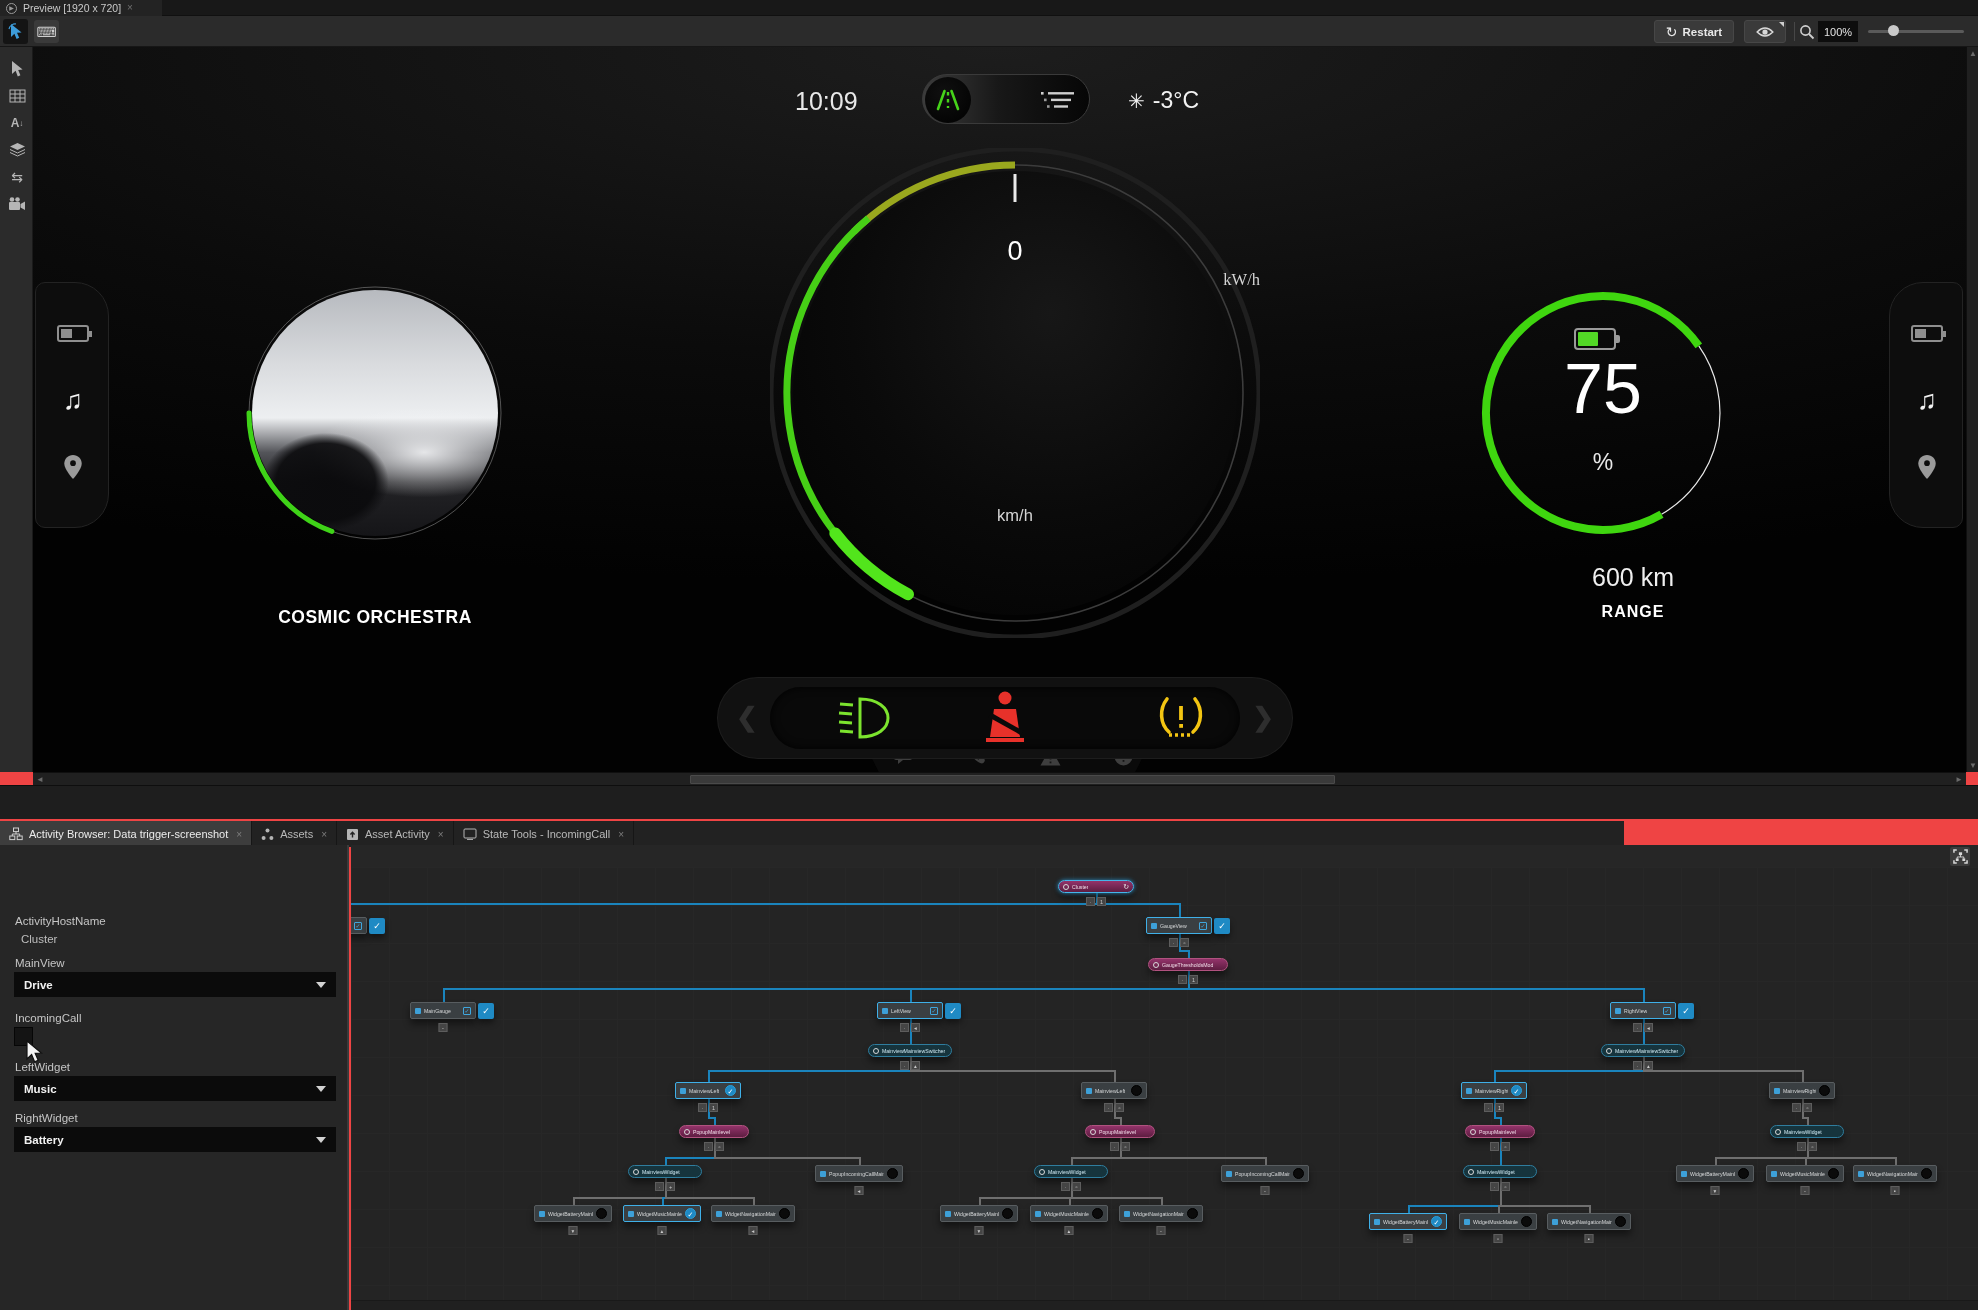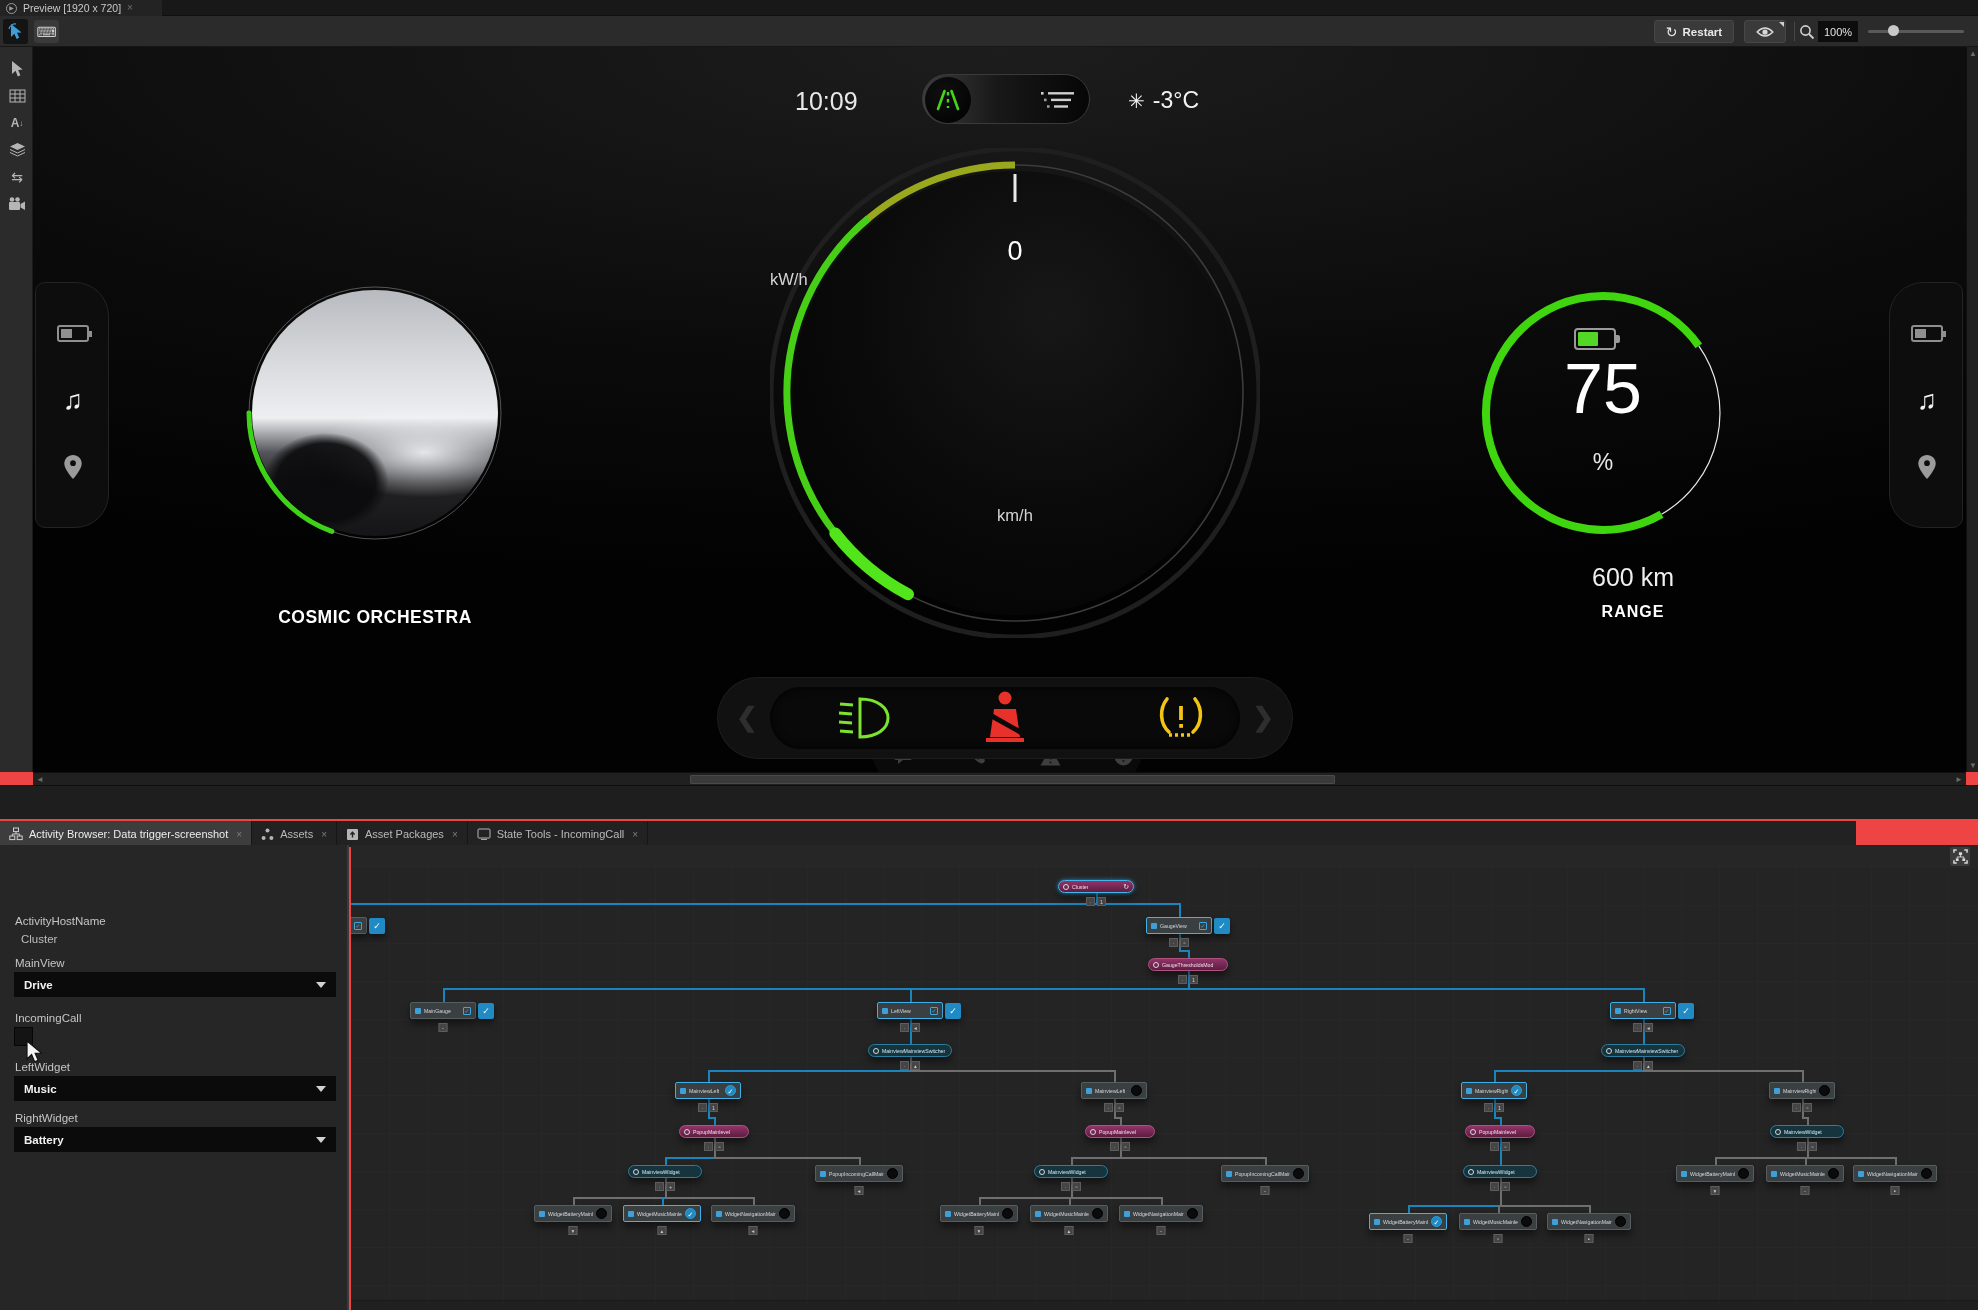--- a/index.html
+++ b/index.html
@@ -39,21 +39,21 @@
   #cl-time { left:762px; top:40px; width:110px; color:#e8e8e8; font-size:25px; font-weight:300; }
   #cl-toggle { left:889px; top:27px; width:168px; height:50px; border-radius:26px;
     background:linear-gradient(90deg,#3c3c3c 0%, #181818 45%, #060606 100%); border:1px solid #3a3a3a; }
   #cl-toggle-knob { left:2px; top:2px; width:46px; height:46px; border-radius:50%; background:radial-gradient(circle at 40% 35%, #101010, #000); display:flex; align-items:center; justify-content:center; }
   #cl-toggle-list { left:118px; top:14px; }
   #cl-temp { left:1095px; top:40px; color:#f2f2f2; font-size:23px; font-weight:300; display:flex; gap:8px; align-items:center; }
   #cl-temp .flake { font-size:20px; }
 
   #gauge-box { left:737px; top:101px; width:490px; height:490px; }
   #gauge-power-v { left:0; top:88px; width:490px; text-align:center; color:#fff; font-size:27px; font-weight:100; }
-  #gauge-power-u { left:0; top:122px; width:490px; text-align:left; color:#d4d4d4; font-size:16.5px; font-weight:300; }
+  #gauge-power-u { left:0; top:122px; width:490px; text-align:right; color:#d4d4d4; font-size:16.5px; font-weight:300;font-family:Liberation Serif, serif; }
   #gauge-speed-v { left:0; top:182px; width:490px; text-align:center; color:#fff; font-size:100px; font-weight:100; letter-spacing:2px; }
   #gauge-speed-u { left:0; top:358px; width:490px; text-align:center; color:#d4d4d4; font-size:16.5px; font-weight:300; }
 
   
   #album { left:219px; top:243px; width:246px; height:246px; border-radius:50%;
     background:
       radial-gradient(90px 70px at 30% 78%, rgba(10,10,12,.95) 0%, rgba(10,10,12,.9) 55%, rgba(10,10,12,0) 70%),
       radial-gradient(150px 60px at 70% 66%, rgba(245,246,248,.9) 0%, rgba(245,246,248,0) 75%),
       linear-gradient(180deg, #b7babf 0%, #d9dbde 30%, #edeff1 52%, #54555a 66%, #232326 78%, #151518 100%);
   }
@@ -90,21 +90,21 @@
   #tray-icons { left:860px; top:700px; width:240px; display:flex; justify-content:space-between; }
 
   
   #pv-hscroll { left:33px; top:772px; width:1933px; height:13px; background:#202020; border-top:1px solid #0f0f0f; }
   #pv-hthumb { left:657px; top:2px; width:645px; height:9px; background:#3a3a3a; border:1px solid #4a4a4a; border-radius:1px; }
   .scroll-arrow { position:absolute; color:#6a6a6a; font-size:8px; }
   #pv-vscroll { left:1966px; top:47px; width:12px; height:725px; background:#202020; border-left:1px solid #0f0f0f; }
 
   
   #mid-strip { left:0; top:785px; width:1978px; height:34px; background:#1e1e1e; border-top:1px solid #0e0e0e; }
-  #editor-tabs { left:0; top:821px; width:1856px; height:26px; background:#222222; display:flex; }
+  #editor-tabs { left:0; top:821px; width:1624px; height:26px; background:#222222; display:flex; }
   .etab { height:26px; display:flex; align-items:center; gap:6px; padding:0 9px; border-right:1px solid #161616; color:#b9b9b9; font-size:11px; white-space:nowrap; }
   .etab.active { background:#3d3d3d; color:#ececec; }
   .etab .tx { color:#7d7d7d; font-size:10px; margin-left:2px; }
   .etab svg { flex:0 0 auto; }
 
   
   #props { left:0; top:845px; width:349px; height:465px; background:#262626; border-right:2px solid #3a3a3a; }
   .sec-head { position:absolute; left:8px; width:333px; height:33px; background:#2f2f2f; display:flex; align-items:center; color:#ededed; font-size:12.5px; font-weight:bold; padding:0 14px 0 24px; }
   .chev { width:8px; height:8px; border-right:2px solid #cfcfcf; border-bottom:2px solid #cfcfcf; }
   .chev.down { transform:rotate(45deg); margin-left:auto; margin-top:-4px; }
@@ -406,21 +406,21 @@
           <circle cx="10.4" cy="10" r="2" fill="#b5b5b5"></circle>
         </svg>
       <span>Assets</span>
       <span class="tx">×</span>
     </div>
     <div class="etab">
       <svg width="13" height="13" viewBox="0 0 13 13">
           <rect x="1" y="1" width="11" height="11" rx="1" fill="#b5b5b5"></rect>
           <path d="M6.5,9.5 L6.5,4.5 M4.4,6.4 L6.5,4.2 L8.6,6.4" stroke="#222" stroke-width="1.4" fill="none"></path>
         </svg>
-      <span>Asset Packages</span>
+      <span>Asset Activity</span>
       <span class="tx">×</span>
     </div>
     <div class="etab">
       <svg width="14" height="12" viewBox="0 0 14 12">
           <rect x="1" y="1" width="12" height="9" rx="1" stroke="#b5b5b5" fill="none"></rect>
           <line x1="4" y1="11.4" x2="10" y2="11.4" stroke="#b5b5b5"></line>
         </svg>
       <span>State Tools - IncomingCall</span>
       <span class="tx">×</span>
     </div>

